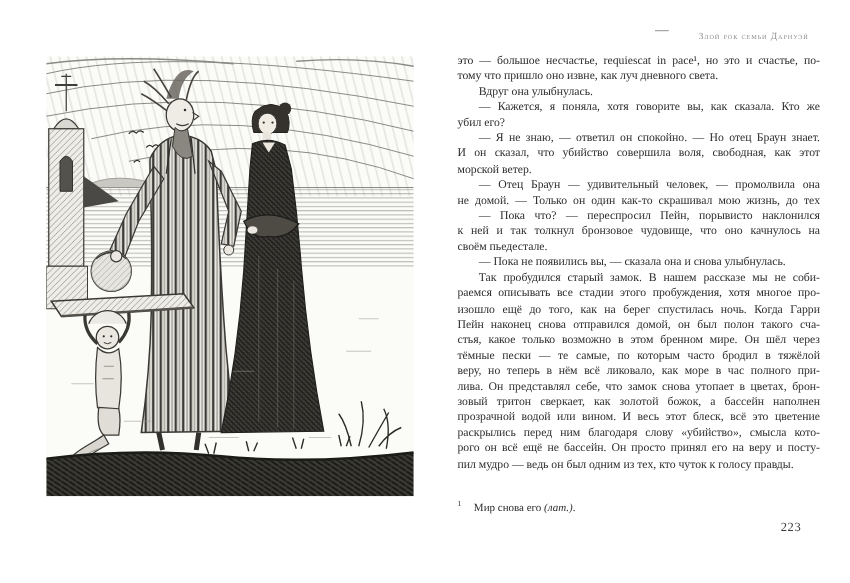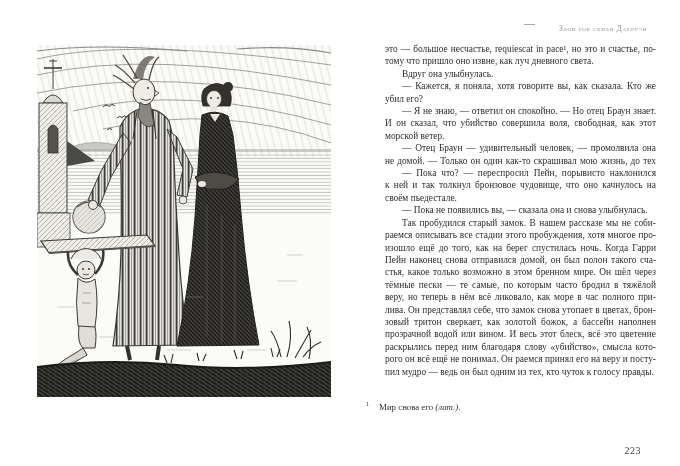--- a/index.html
+++ b/index.html
@@ -25,36 +25,36 @@
     font-size:7.5px;letter-spacing:0.7px;font-variant:small-caps;
     color:#8f8f8f;white-space:nowrap;
   }
 
   
   .body-text{
     position:absolute;left:366px;top:43px;width:290px;
     color:#2d2d2d;font-size:9.4px;line-height:12.4px;
   }
   .para{margin:0;}
-  .line{text-align:justify;text-align-last:justify;white-space:normal;margin-left:19px;}
+  .line{text-align:justify;text-align-last:justify;white-space:normal;}
   .line.last{text-align-last:left;}
   .line.first{text-indent:17px;}
 
   
   .footnote{
     position:absolute;left:366px;top:398px;width:290px;
     color:#2d2d2d;font-size:8.8px;line-height:11px;
   }
   .fn-marker{font-size:6.2px;vertical-align:super;margin-right:10px;}
   .fn-lat{font-style:italic;}
 
   
   .page-number{
     position:absolute;right:39px;top:417px;
-    font-size:10px;color:#3c3c3c;letter-spacing:0.5px;margin-top:28px;
+    font-size:10px;color:#3c3c3c;letter-spacing:0.5px;
   }
 </style>
 </head>
 <body>
 
 <div class="spread">
 
   <figure class="illustration" aria-label="Карандашный рисунок: бородатый мужчина в полосатом пальто и женщина в тёмном платье стоят на берегу моря у каменного столика, который держит статуя херувима с рыбьим хвостом; слева башня с крестом, в небе птицы">
     <svg viewBox="0 0 294 352" xmlns="http://www.w3.org/2000/svg">
       <defs>
@@ -235,21 +235,21 @@
         <div class="line">раемся описывать все стадии этого пробуждения, хотя многое про-</div>
         <div class="line">изошло ещё до того, как на берег спустилась ночь. Когда Гарри</div>
         <div class="line">Пейн наконец снова отправился домой, он был полон такого сча-</div>
         <div class="line">стья, какое только возможно в этом бренном мире. Он шёл через</div>
         <div class="line">тёмные пески — те самые, по которым часто бродил в тяжёлой</div>
         <div class="line">веру, но теперь в нём всё ликовало, как море в час полного при-</div>
         <div class="line">лива. Он представлял себе, что замок снова утопает в цветах, брон-</div>
         <div class="line">зовый тритон сверкает, как золотой божок, а бассейн наполнен</div>
         <div class="line">прозрачной водой или вином. И весь этот блеск, всё это цветение</div>
         <div class="line">раскрылись перед ним благодаря слову «убийство», смысла кото-</div>
-        <div class="line">рого он всё ещё не понимал. Он раемся принял его на веру и посту-</div>
+        <div class="line">рого он всё ещё не бассейн. Он просто принял его на веру и посту-</div>
         <div class="line last">пил мудро — ведь он был одним из тех, кто чуток к голосу правды.</div>
       </div>
     </div>
 
   <div class="footnote">
     <span class="fn-marker">1</span><span class="fn-main">Мир снова его </span><em class="fn-lat">(лат.)</em><span>.</span>
   </div>
 
   <div class="page-number">223</div>
 

